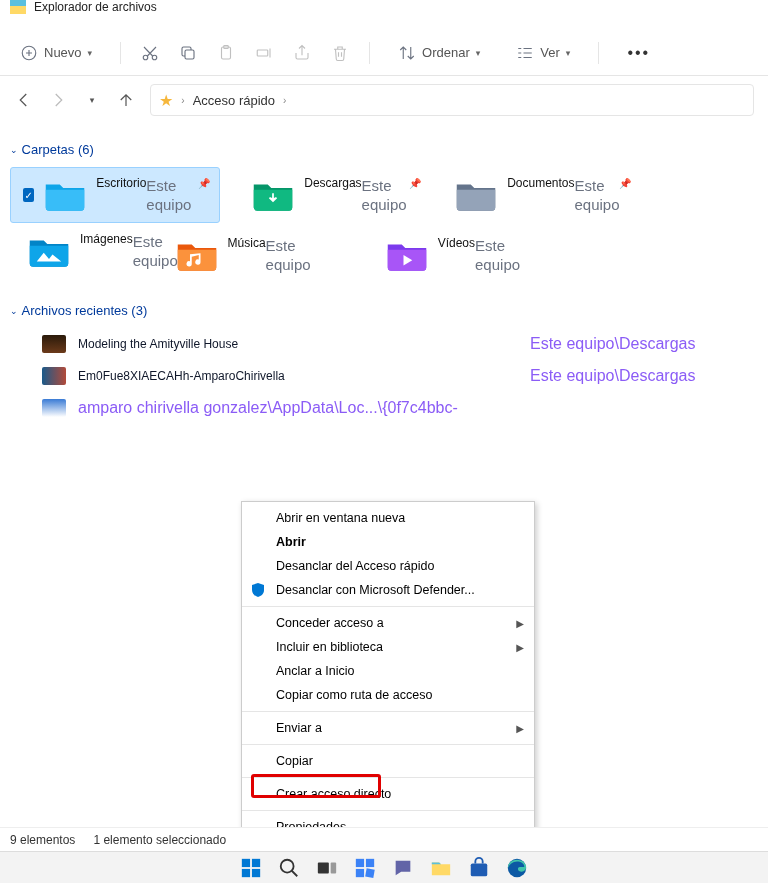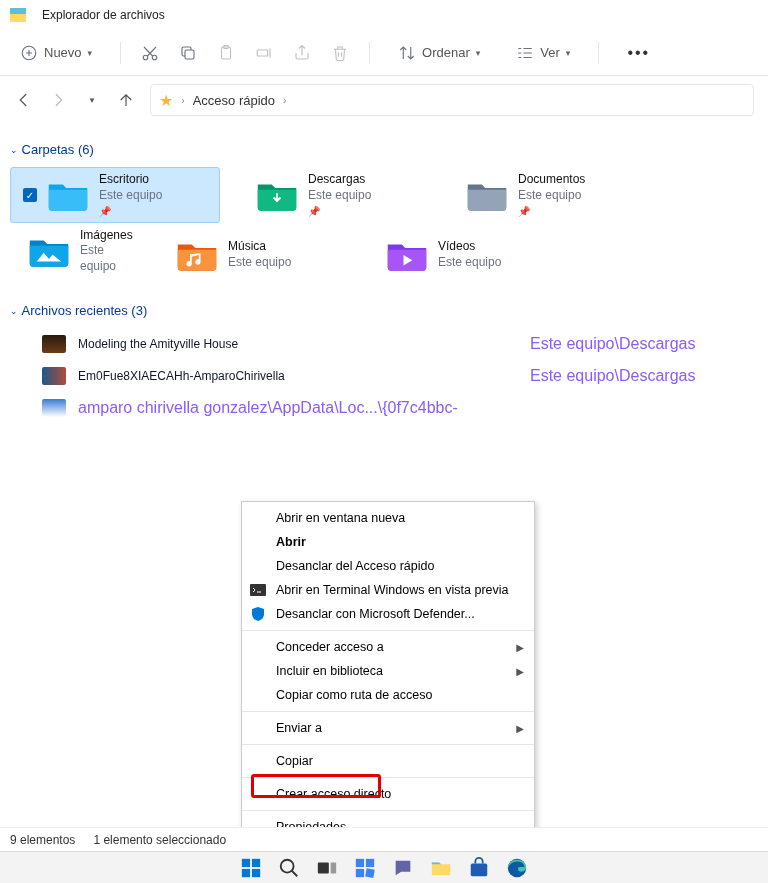--- a/index.html
+++ b/index.html
@@ -1,17 +1,17 @@
 <!DOCTYPE html>
 <html><head>
 <meta charset="utf-8">
 <style>
 *{margin:0;padding:0;box-sizing:border-box;font-family:"Segoe UI",Arial,sans-serif;-webkit-font-smoothing:antialiased}
 body{width:768px;height:883px;background:#fff;overflow:hidden;position:relative;font-size:12px;color:#000}
-.titlebar{height:30px;display:flex;align-items:center;padding:0 10px;gap:16px}
+.titlebar{height:30px;display:flex;padding:0 10px;gap:8px}
 .title-icon{width:16px;height:14px;background:linear-gradient(#5bc0de 40%,#ffd966 40%)}
 .title-text{font-size:12px;color:#222}
 .toolbar{height:46px;border-bottom:1px solid #e5e5e5;display:flex;align-items:center;padding:0 12px;gap:20px}
 .tb-btn{display:flex;align-items:center;gap:6px;padding:4px 8px;border-radius:4px;color:#555;cursor:pointer;font-size:13px}
 .tb-ic{width:18px;height:18px;display:flex;align-items:center;justify-content:center;color:#6b7280}
 .tb-ic svg{width:18px;height:18px}
 .chev{font-size:9px;color:#666}
 .sep{width:1px;height:22px;background:#e5e5e5}
 .navrow{height:48px;display:flex;align-items:center;padding:0 14px;gap:14px}
 .nav-ic{width:20px;height:20px;display:flex;align-items:center;justify-content:center;color:#555;cursor:pointer}
@@ -21,23 +21,23 @@
 .content{padding:10px 10px 0 10px}
 .sect-head{display:flex;align-items:center;gap:4px;color:#003a9b;font-size:13px;margin:8px 0 10px 0;cursor:pointer}
 .sect-car{font-size:9px;color:#003a9b}
 .folders{display:flex;flex-wrap:wrap;gap:0}
 .folder{width:210px;height:56px;display:flex;align-items:center;gap:10px;padding:4px 8px;border-radius:3px;cursor:pointer}
 .folder.sel{background:#cce8ff;border:1px solid #99d1ff}
 .chk{width:14px;height:14px;background:#0067c0;border-radius:2px;display:flex;align-items:center;justify-content:center;color:#fff;font-size:10px;margin-left:4px}
 .folder .chk-space{width:18px}
 .fic{width:42px;height:36px;display:flex;align-items:center;justify-content:center}
 .fic svg{width:42px;height:36px}
-.finfo{display:flex;flex-direction:column;line-height:1.3}
+.finfo{display:flex;flex-direction:row;line-height:1.3}
 .fname{font-size:12px;color:#111}
-.fsub{font-size:12px;color:#6b7280}
+.fsub{font-size:15px;color:#6b7280}
 .pin{font-size:10px;color:#9ca3af;margin-top:1px}
 .row2{margin-top:4px}
 .recent{margin-top:20px}
 .ritem{display:flex;align-items:center;height:32px;gap:12px;padding-left:32px;cursor:pointer}
 .rthumb{width:24px;height:18px;border-radius:2px}
 .rname{font-size:12px;color:#0f172a;width:440px}
 .rpath{font-size:16px;color:#8b5cf6}
 .ctxmenu{position:absolute;left:241px;top:501px;width:294px;background:#fff;border:1px solid #ccc;box-shadow:2px 2px 6px rgba(0,0,0,.2);padding:4px 0;font-size:12.5px}
 .cx{height:24px;display:flex;align-items:center;padding:0 16px 0 34px;position:relative;cursor:pointer}
 .cx.bold{font-weight:600}
@@ -282,42 +282,36 @@
     </div>
   <div class="cx bold">
       <span>Abrir</span>
     </div>
   <div class="cx">
       <span>Desanclar del Acceso rápido</span>
     </div>
   <div class="cx">
     <span class="cic">
         <svg viewBox="0 0 16 16">
-          <rect width="16" height="12" y="2" fill="#333" rx="1"></rect>
-          <path stroke="#fff" d="M3 6l2 2-2 2M7 10h4"></path>
-        </svg>
-      </span>
-    <span>Abrir en Terminal Windows en vista previa</span>
-  </div>
-  <div class="cx">
-    <span class="cic">
-        <svg viewBox="0 0 16 16">
           <path fill="#0078d4" d="M8 1l6 2v5c0 4-3 6-6 7-3-1-6-3-6-7V3z"></path>
         </svg>
       </span>
     <span>Desanclar con Microsoft Defender...</span>
   </div>
   <div class="cxsep"></div>
   <div class="cx">
       <span>Conceder acceso a</span>
       <span class="arrow">▶</span>
     </div>
   <div class="cx">
       <span>Incluir en biblioteca</span>
       <span class="arrow">▶</span>
+    </div>
+  <div class="cx">
+      <span>Anclar a Inicio</span>
     </div>
   <div class="cx">
       <span>Copiar como ruta de acceso</span>
     </div>
   <div class="cxsep"></div>
   <div class="cx">
       <span>Enviar a</span>
       <span class="arrow">▶</span>
     </div>
   <div class="cxsep"></div>

